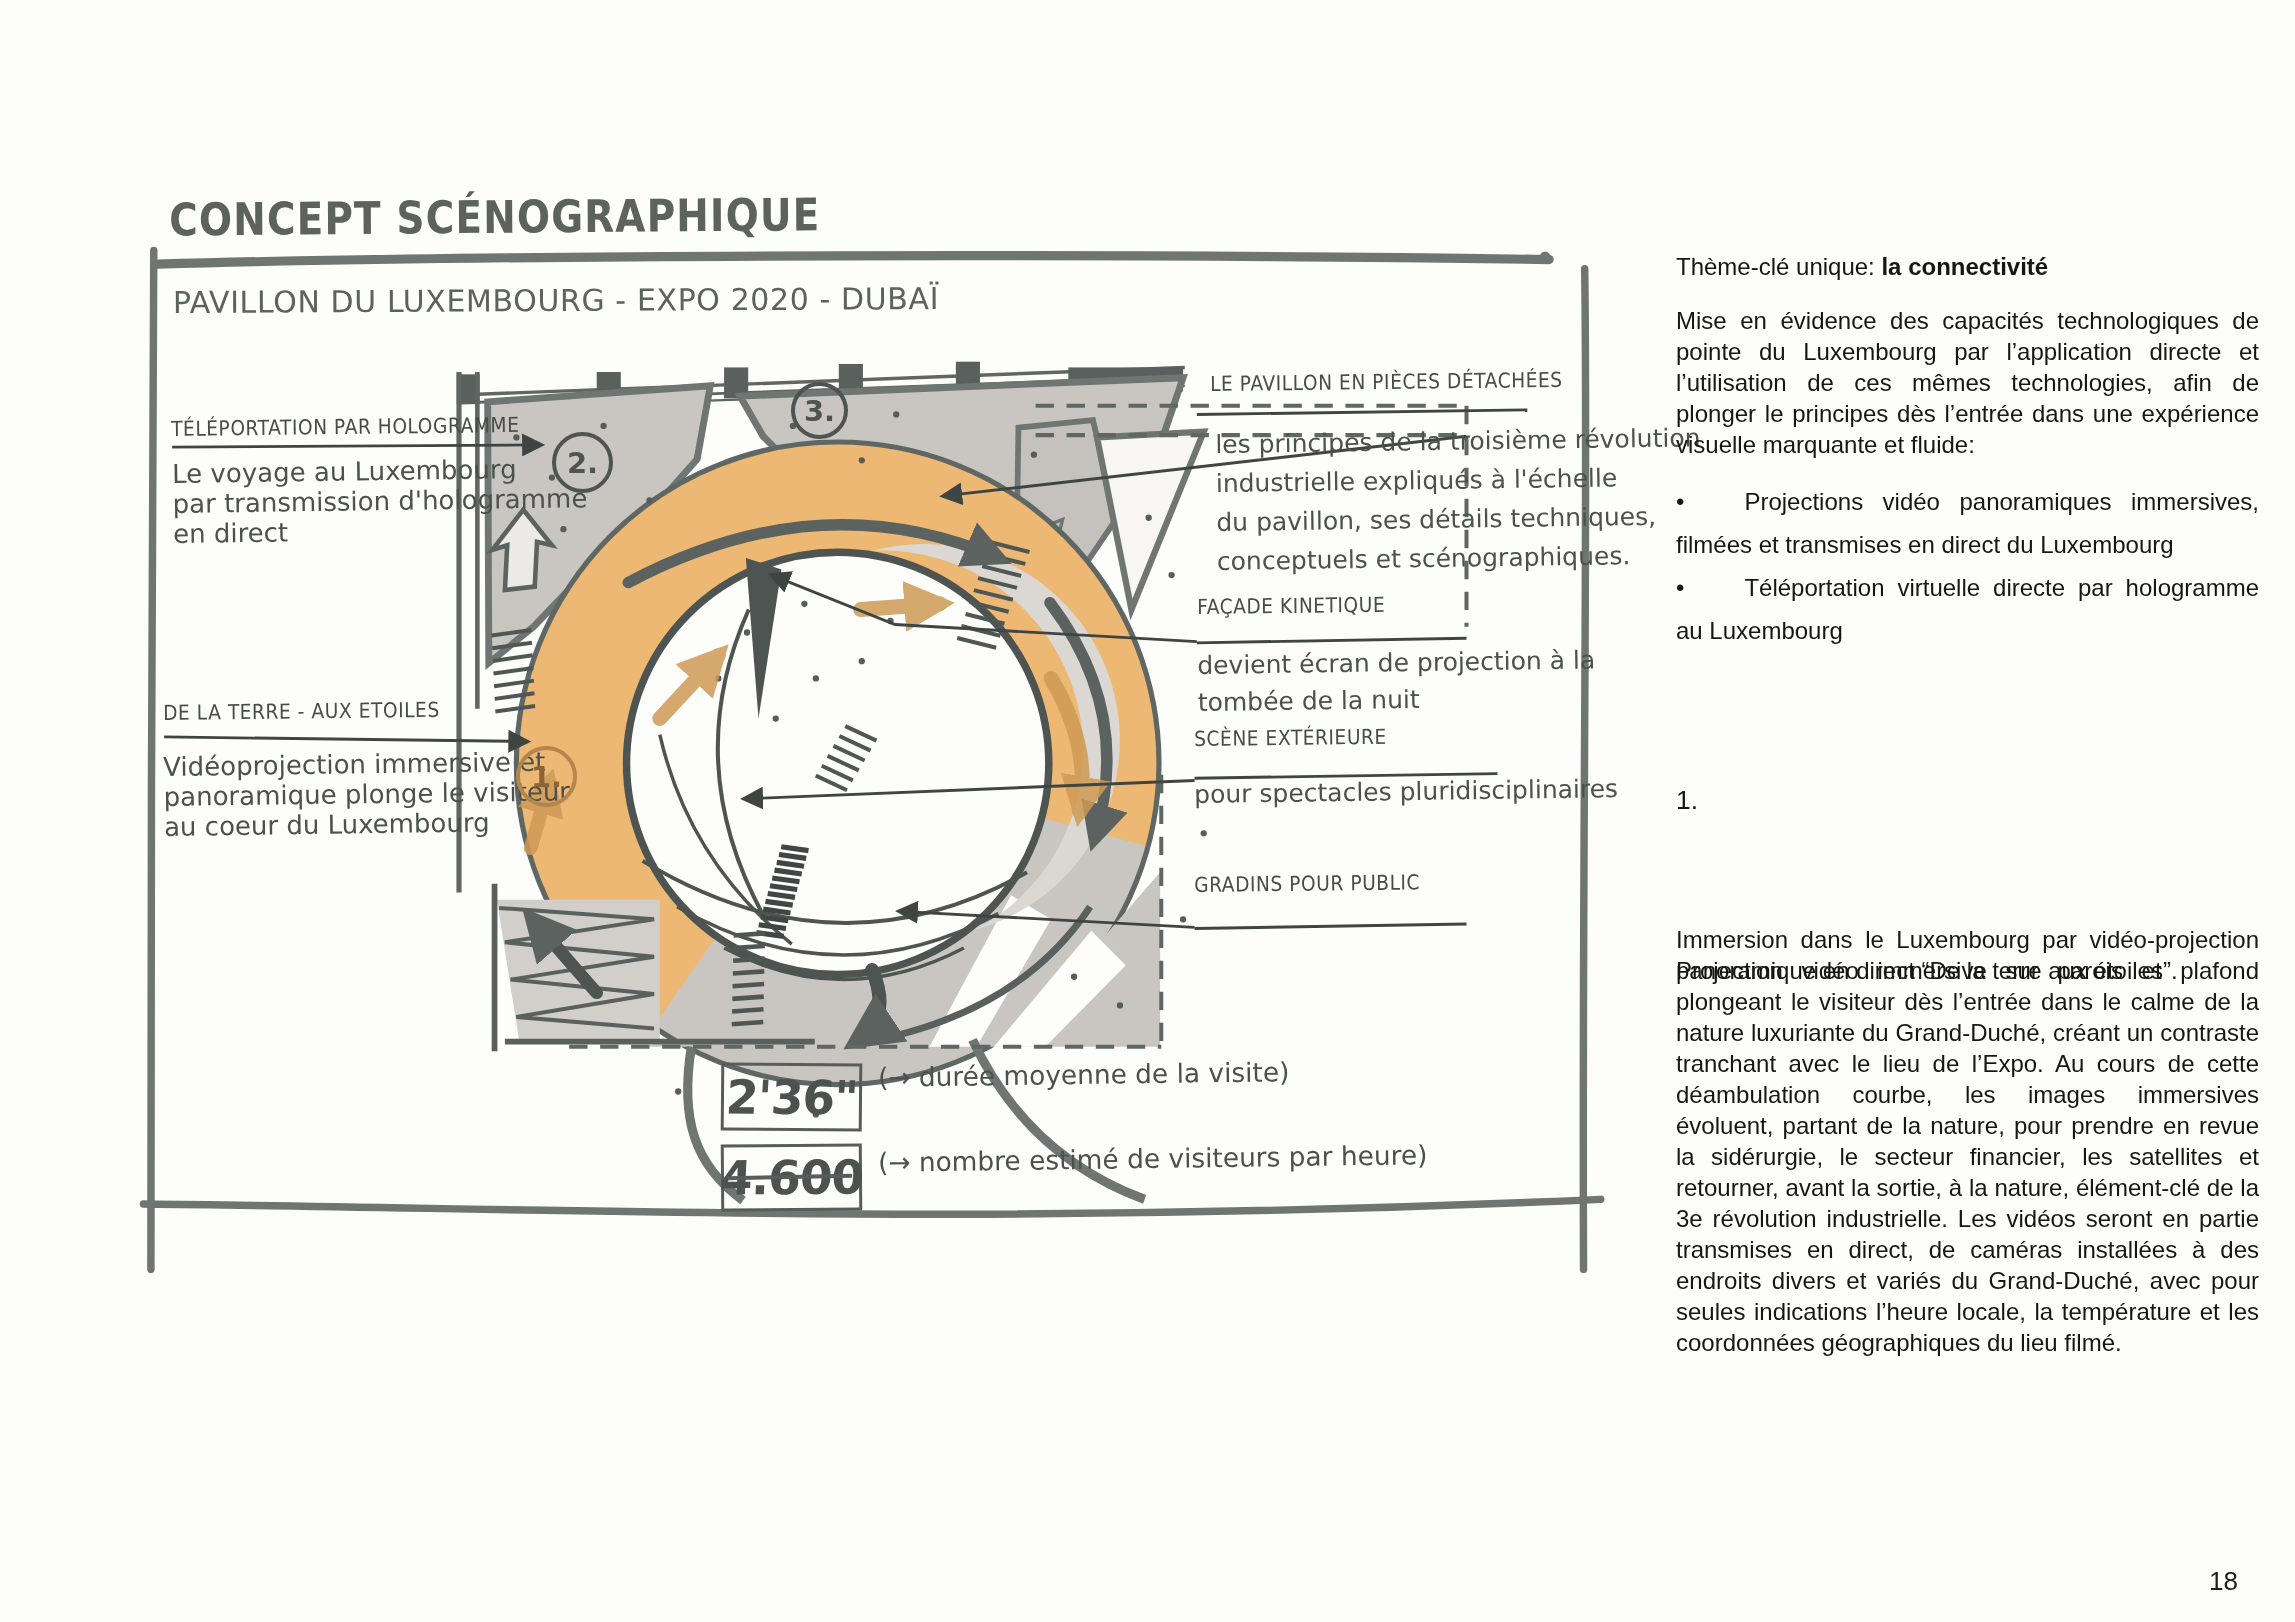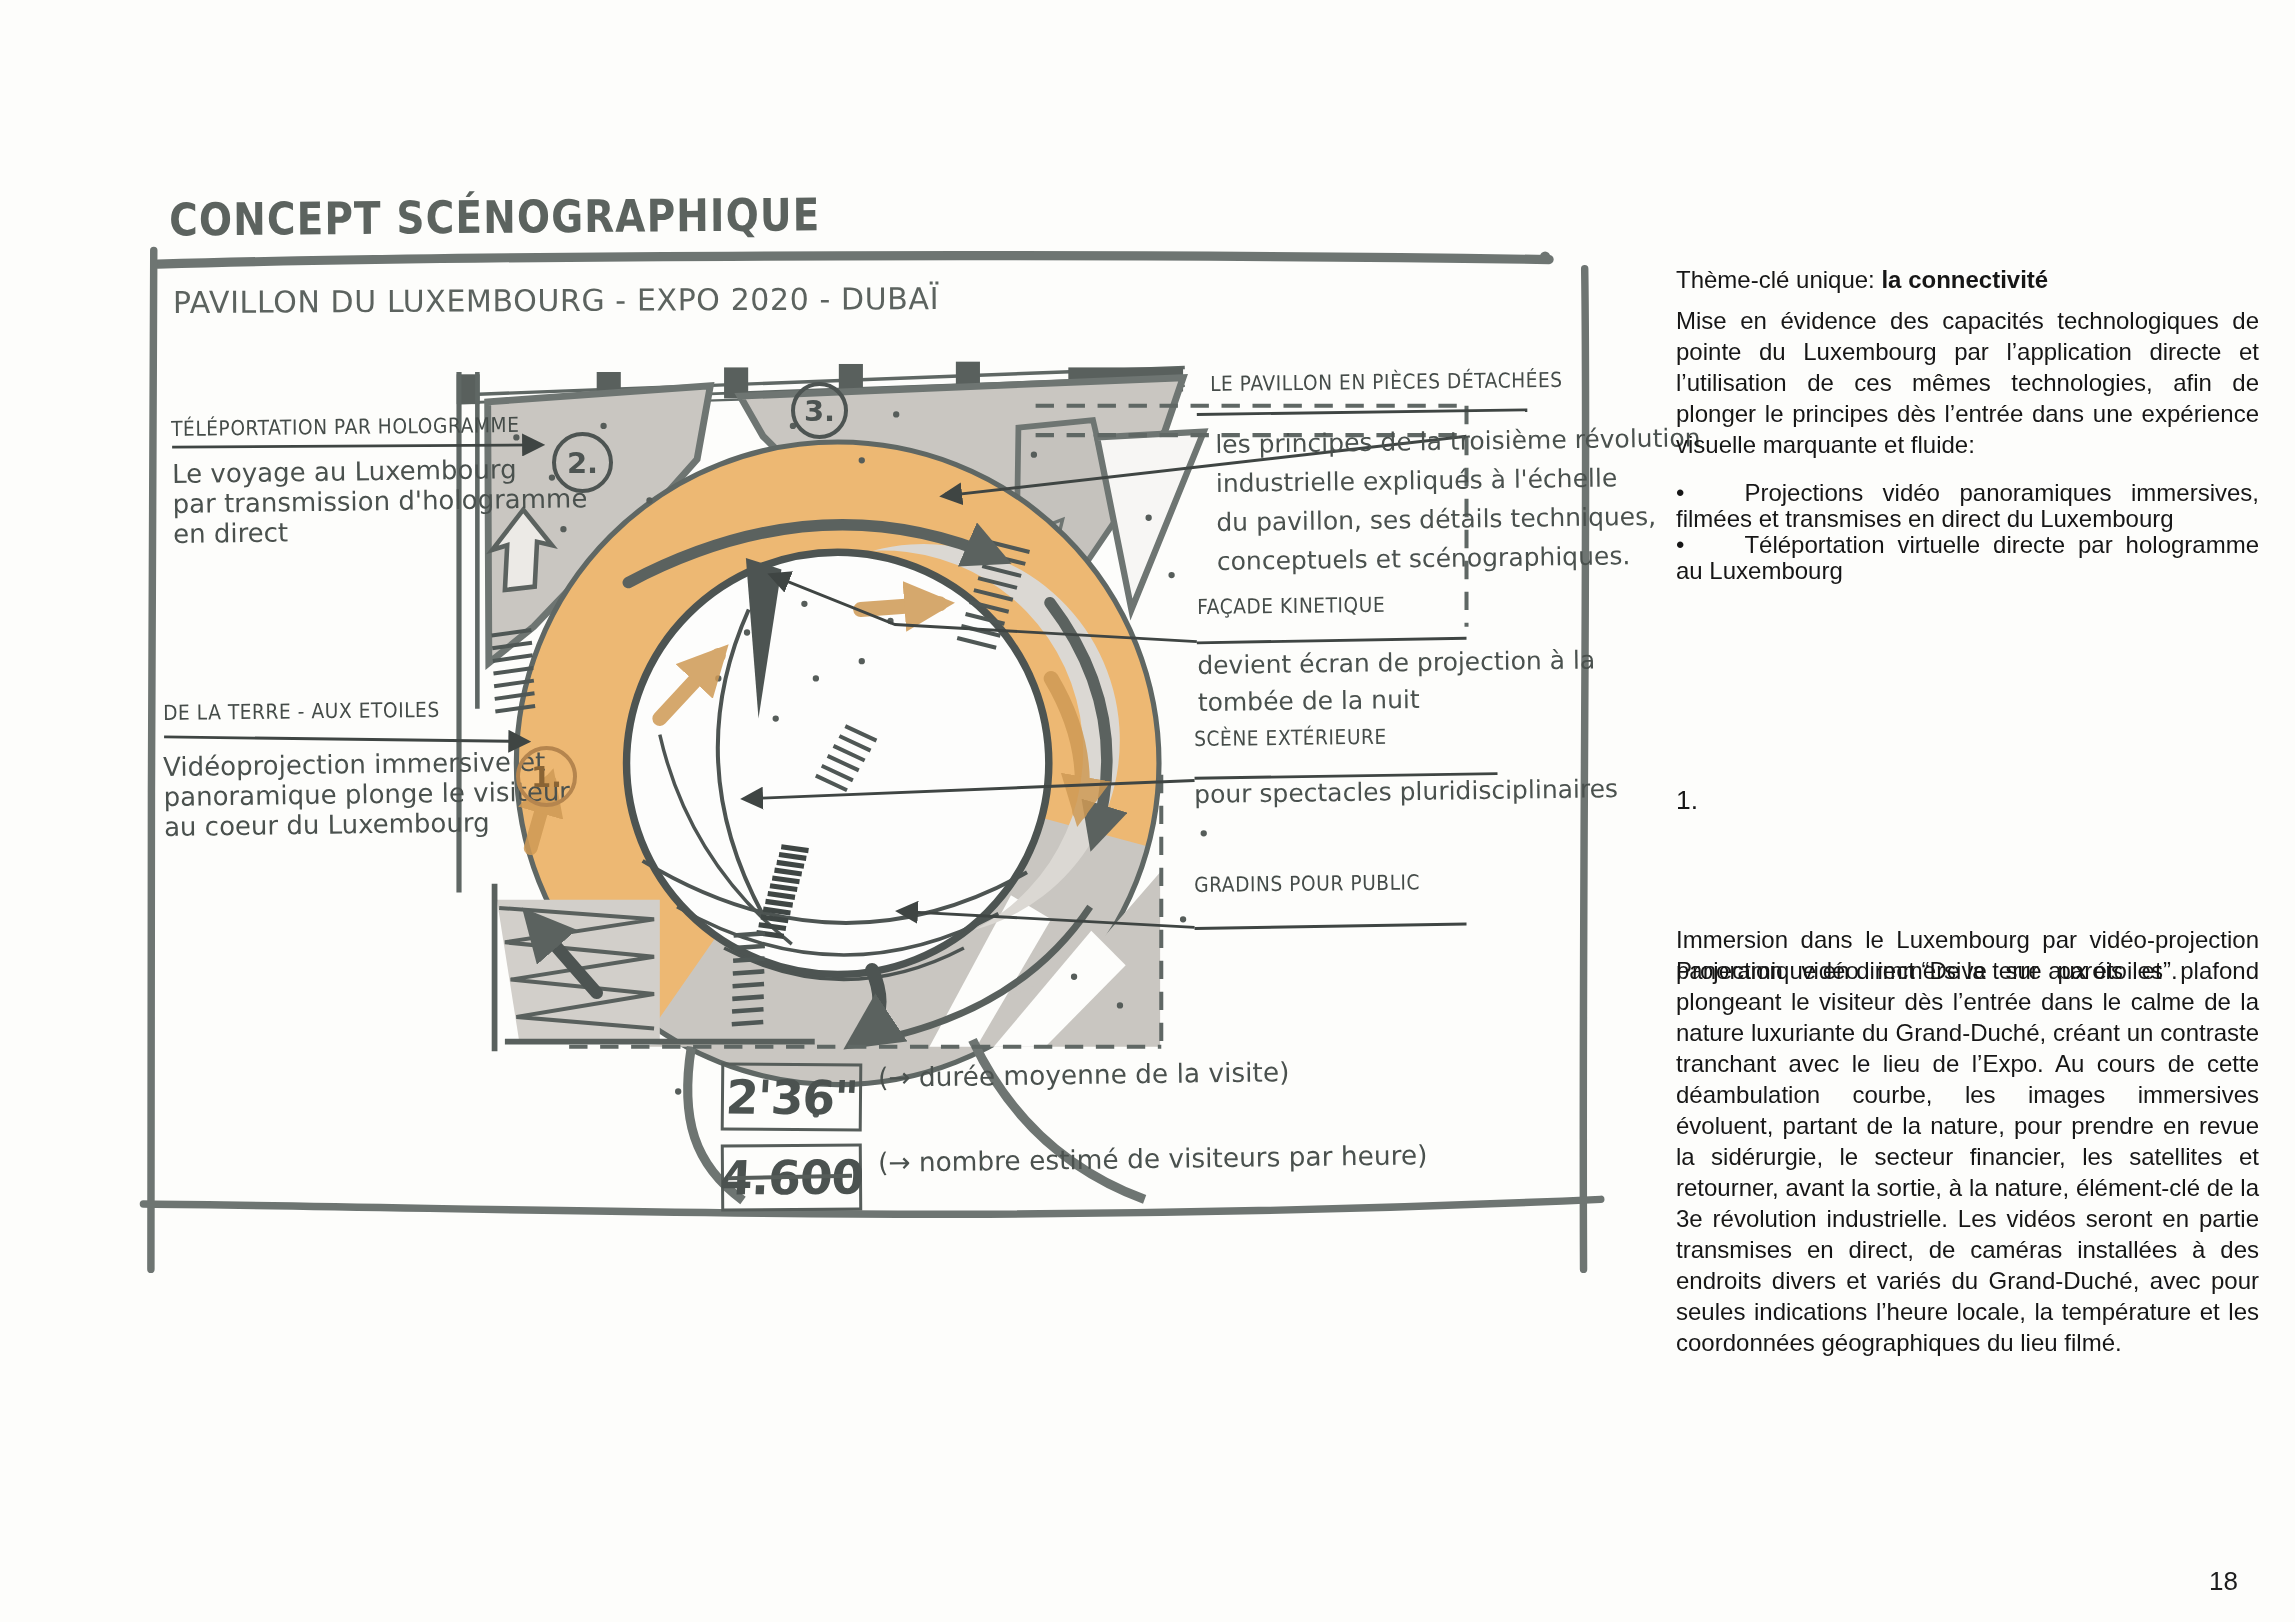--- a/index.html
+++ b/index.html
@@ -25,21 +25,21 @@
   .stat-value{font-family:"DejaVu Sans",sans-serif;font-size:47px;font-weight:700;color:#4b5250;
     transform:skewX(-3deg);letter-spacing:-1.1px;white-space:nowrap;}
   .stat-note{font-size:26.4px;color:#4a514e;white-space:nowrap;transform:rotate(-0.8deg);}
   .strike-line{background:#565d5a;height:4px;transform:rotate(-1.2deg);}
   
   .article{color:#161616;}
   .para{position:absolute;left:1676px;width:583px;text-align:justify;
     font-size:24px;line-height:31px;color:#161616;}
   .intro{font-size:24px;}
   .intro b{font-weight:700;}
-  .bullet-item{text-align:justify;font-size:24px;line-height:26px;}
+  .bullet-item{text-align:justify;font-size:24px;line-height:43px;}
   .bullet-sp{display:inline-block;width:60px;}
   .section-heading{display:flex;font-size:26.4px;line-height:36px;color:#161616;}
   .section-num{width:73px;flex:none;}
   .page-number{font-size:26px;color:#1d1d1d;margin-top:33px;}
 </style>
 </head>
 <body>
 
 <svg class="abs" style="left:0;top:0" width="2295" height="1623" viewBox="0 0 4000 2828">
   <defs>
@@ -211,21 +211,21 @@
 <div class="abs hand stat-note" style="left:878px;top:1059px">(→ durée moyenne de la visite)</div>
 
 <div class="abs stat-box" style="left:721px;top:1144px;width:135px;height:61px;transform:rotate(-0.4deg)">
   <span class="stat-value">4.600</span>
 </div>
 <div class="abs strike-line" style="left:728px;top:1175px;width:124px"></div>
 <div class="abs hand stat-note" style="left:878px;top:1143px">(→ nombre estimé de visiteurs par heure)</div>
 
 <div class="article">
 
-  <div class="para intro" style="top:264px">
+  <div class="para intro" style="top:251px">
     <span>Thème-clé unique: </span><b>la connectivité</b>
   </div>
 
   <div class="para" style="top:305px">Mise en évidence des capacités technologiques de pointe du Luxembourg par l’application directe et l’utilisation de ces mêmes technologies, afin de plonger le principes dès l’entrée dans une expérience visuelle marquante et fluide:</div>
 
   <div class="para" style="top:480px">
     <div class="bullet-item">
       <span>•</span><span class="bullet-sp"></span><span>Projections vidéo panoramiques immersives, filmées et transmises en direct du Luxembourg</span>
     </div>
     <div class="bullet-item">

